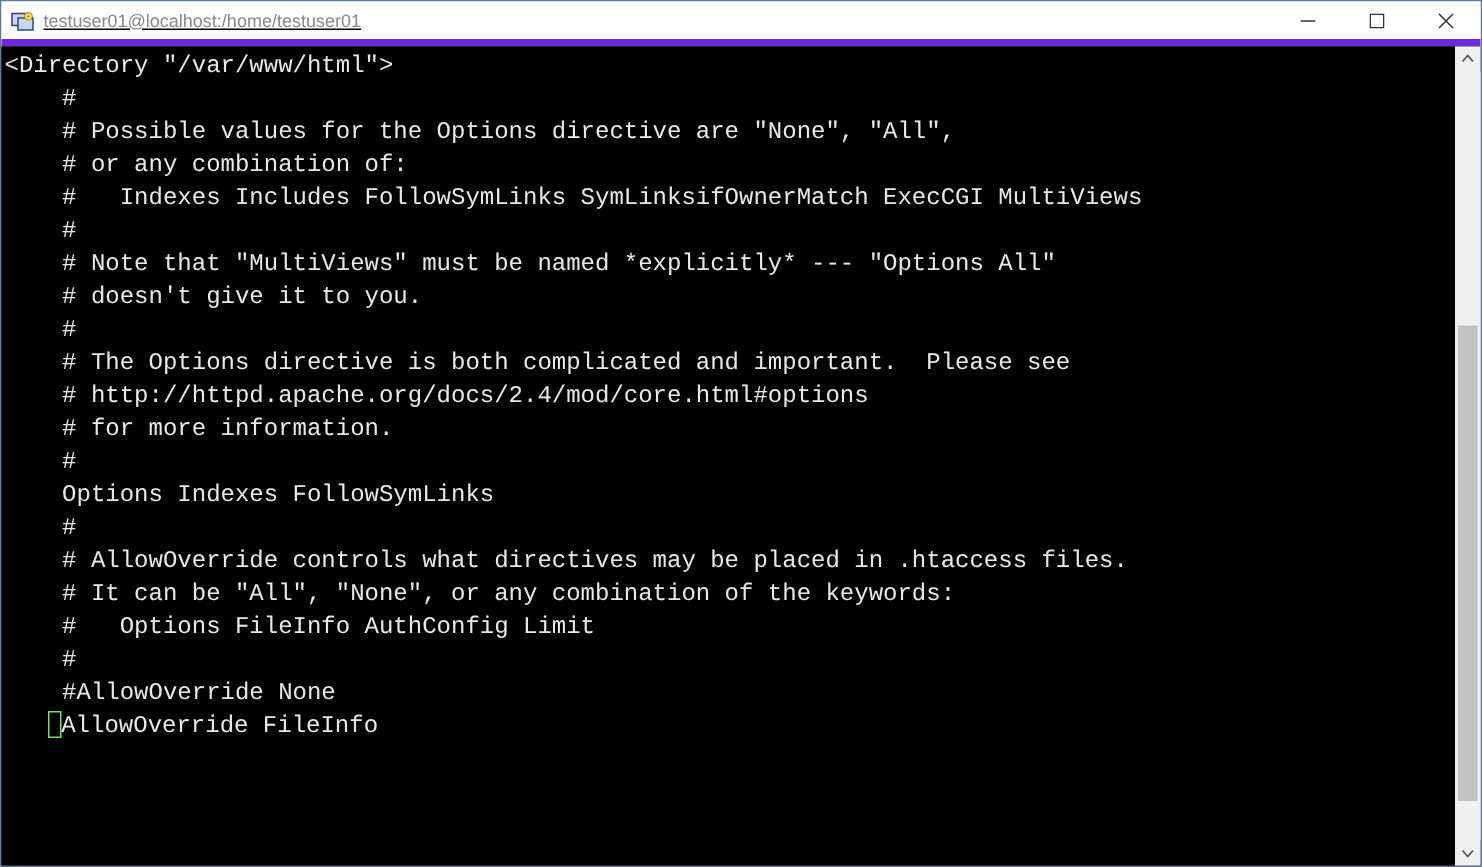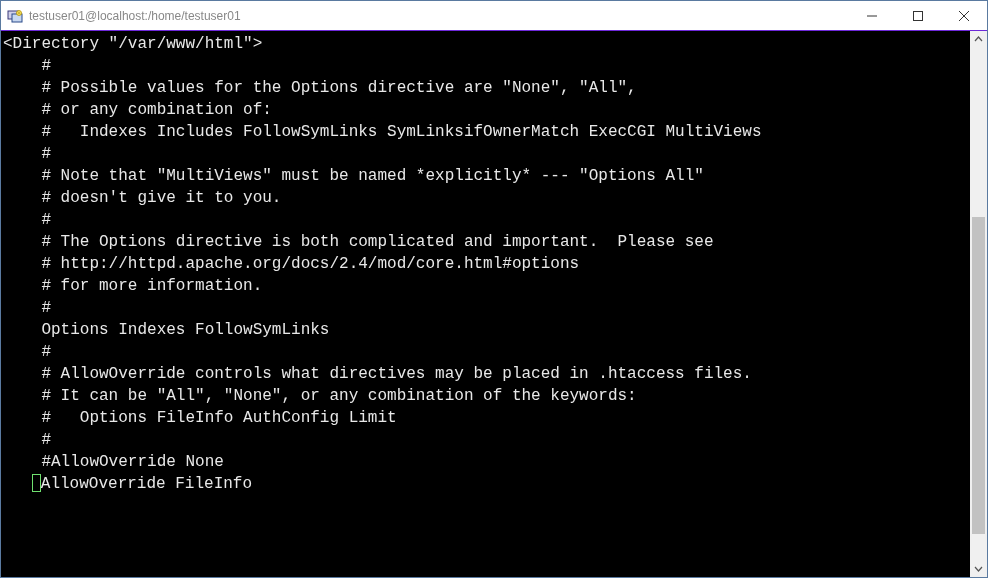--- a/index.html
+++ b/index.html
@@ -17,21 +17,22 @@
     border: 1px solid #5a7aa0;
     background: #fff;
     display: flex;
     flex-direction: column;
   }
   .titlebar {
     height: 30px;
     background: #fff;
     display: flex;
     align-items: center;
-    border-bottom: 1px solid #6d28d9;
+    border-bottom: 5px solid #6d28d9;
+    text-decoration: underline;
   }
   .titlebar-left {
     display: flex;
     align-items: center;
     gap: 6px;
     padding-left: 6px;
     flex: 1;
   }
   .app-icon {
     width: 16px;

